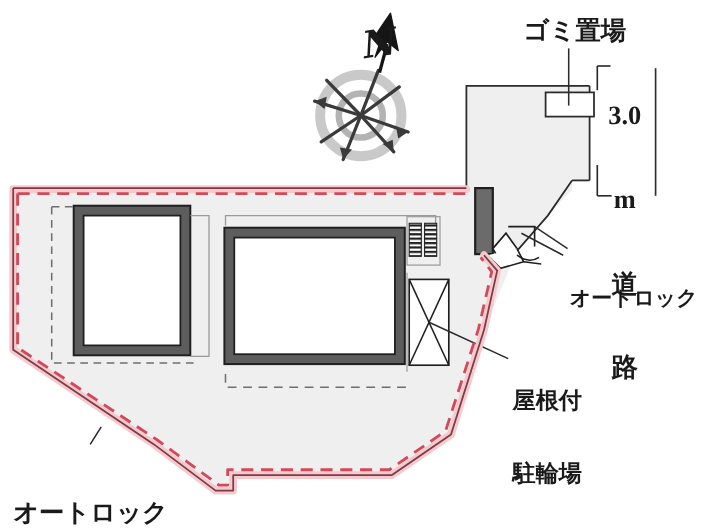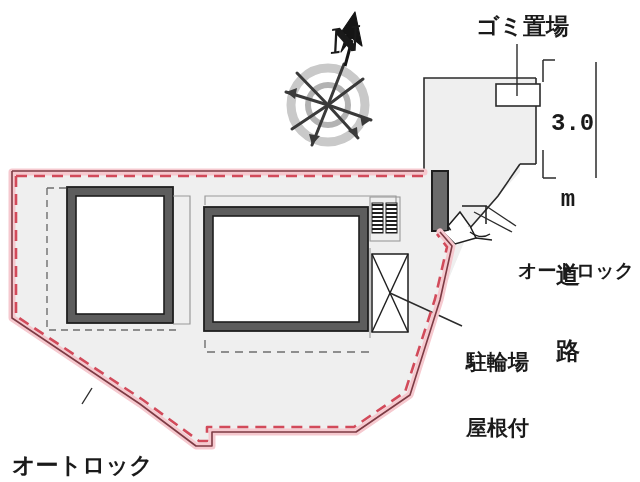--- a/index.html
+++ b/index.html
@@ -4,28 +4,28 @@
 <style>
   html,body{margin:0;padding:0;background:#ffffff;}
   body{
     width:640px;height:482px;overflow:hidden;position:relative;
     font-family:"Liberation Sans","DejaVu Sans",sans-serif;
     color:#1a1a1a;
   }
   #site-plan{position:absolute;left:0;top:0;width:640px;height:482px;}
   .lbl{
     position:absolute;
-    font-family:Liberation Mono, monospace;
+    font-family:Liberation Serif, serif;
     color:#1a1a1a;
     white-space:pre;
     line-height:1.06;
     letter-spacing:0px;
   }
   #label-gomi{left:476px;top:16px;font-size:23px;font-weight:600;}
-  #label-road{left:551px;top:60px;font-size:24px;font-weight:600;width:34px;text-align:center;}
+  #label-road{left:551px;top:43px;font-size:24px;font-weight:600;width:34px;text-align:center;}
   #label-road span{display:block;}
   #label-gate{left:518px;top:222px;font-size:19px;font-weight:600;}
   #label-gate span{display:block;}
   #label-bike{left:466px;top:308px;font-size:21px;font-weight:600;}
   #label-bike span{display:block;}
   #label-fence{left:12px;top:406px;font-size:23px;font-weight:600;}
   #label-fence span{display:block;}
   #label-north{
     left:330px;top:22px;font-size:34px;font-weight:700;
     font-family:"DejaVu Serif","Liberation Serif",serif;
@@ -187,22 +187,22 @@
   <span>m</span>
   <span>道</span>
   <span>路</span>
 </div>
 
 <div class="lbl" id="label-gate">
   <span>オートロック</span>
 </div>
 
 <div class="lbl" id="label-bike">
+  <span>屋根付</span>
   <span>駐輪場</span>
-  <span>屋根付</span>
 </div>
 
 <div class="lbl" id="label-fence">
   <span>オートロック</span>
   
 </div>
 
 <div class="lbl" id="label-north">N</div>
 
 </body></html>

